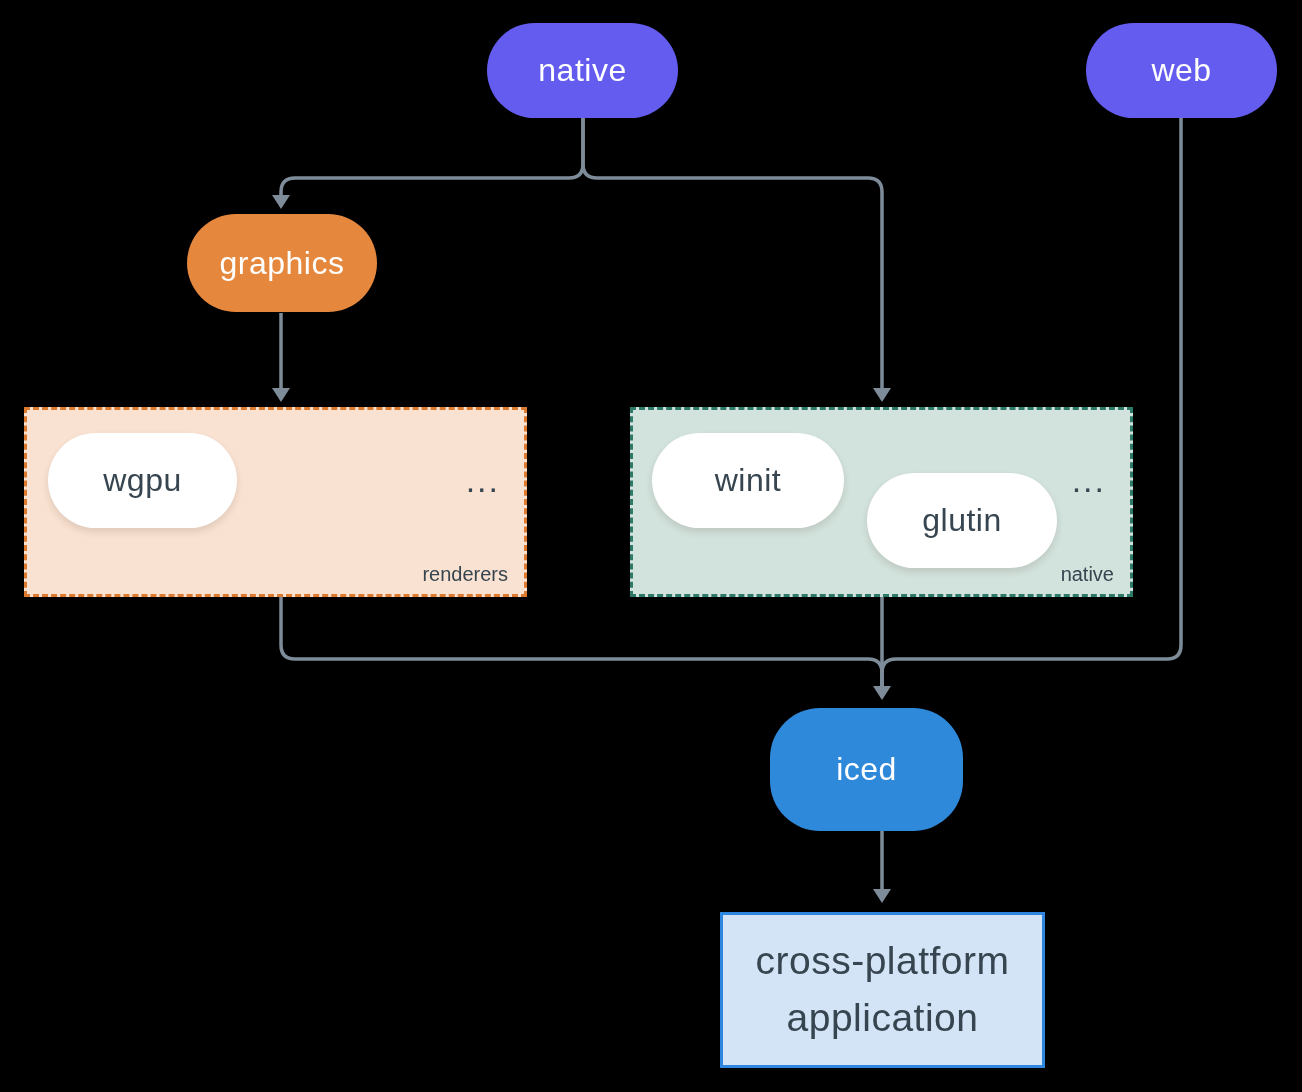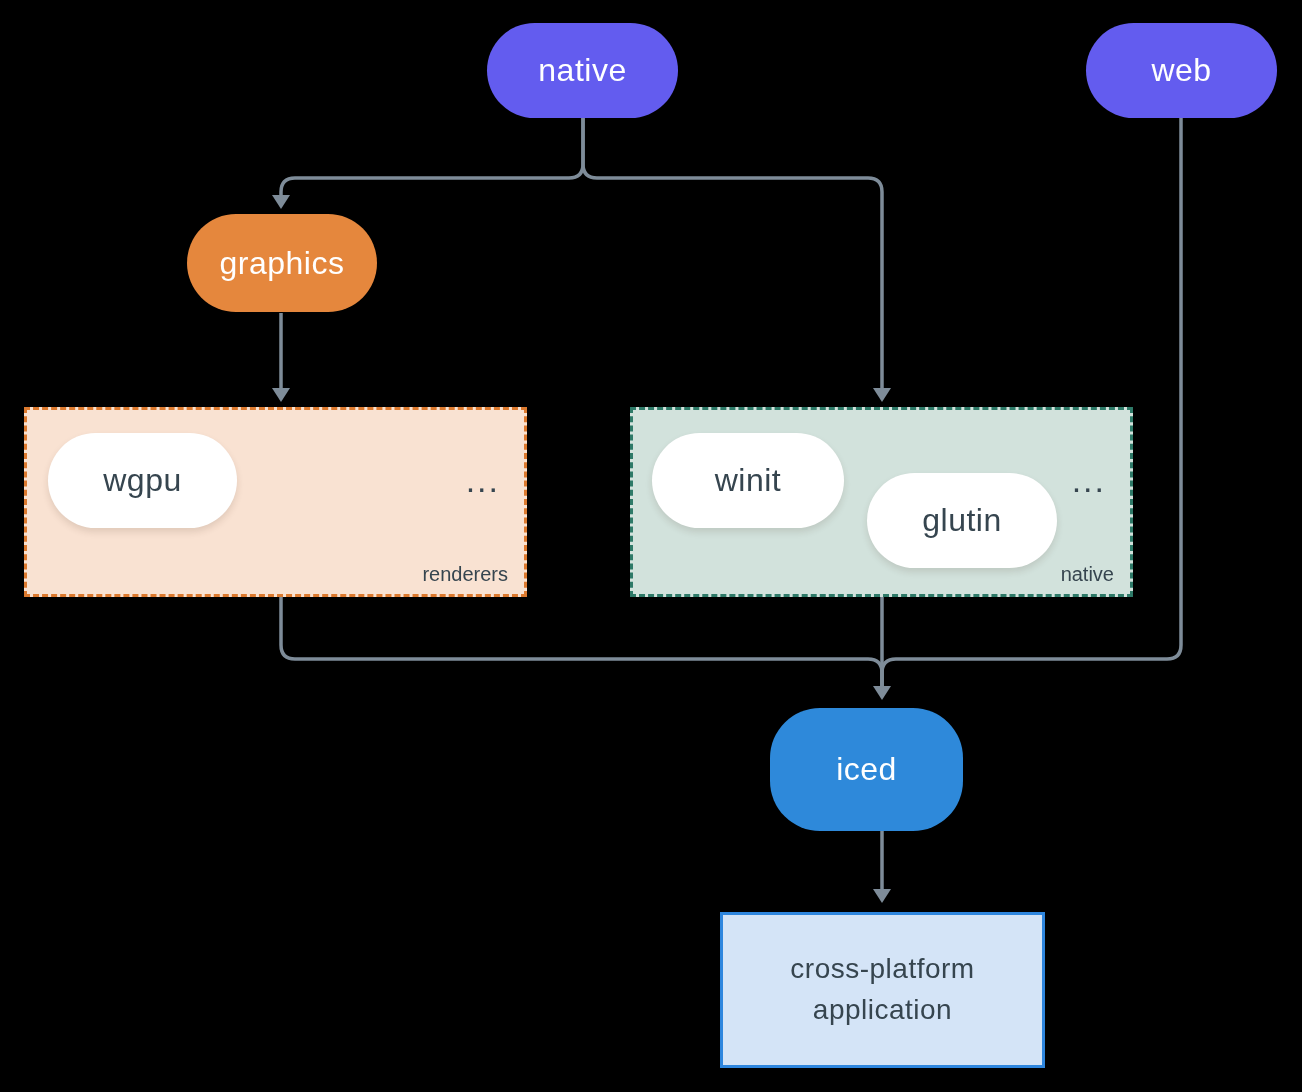--- a/index.html
+++ b/index.html
@@ -52,21 +52,21 @@
   .group-label{
     position:absolute;right:16px;bottom:8px;
     font-size:20px;color:var(--dark-text,#36454F);
   }
   #app{
     position:absolute;z-index:2;left:720px;top:912px;width:325px;height:156px;
     background:var(--app-fill,#D4E4F7);border:3px solid var(--app-border,#2E86DE);
     display:flex;align-items:center;justify-content:center;
   }
   #app .app-text{
-    width:280px;text-align:center;font-size:28px;line-height:1.45;
+    width:280px;text-align:center;font-size:39px;line-height:1.45;
     color:var(--dark-text,#36454F);letter-spacing:0.5px;
   }
 </style>
 </head>
 <body>
 
 <div class="canvas">
 
   <svg class="connectors" width="1302" height="1092" viewBox="0 0 1302 1092" aria-hidden="true">
 

